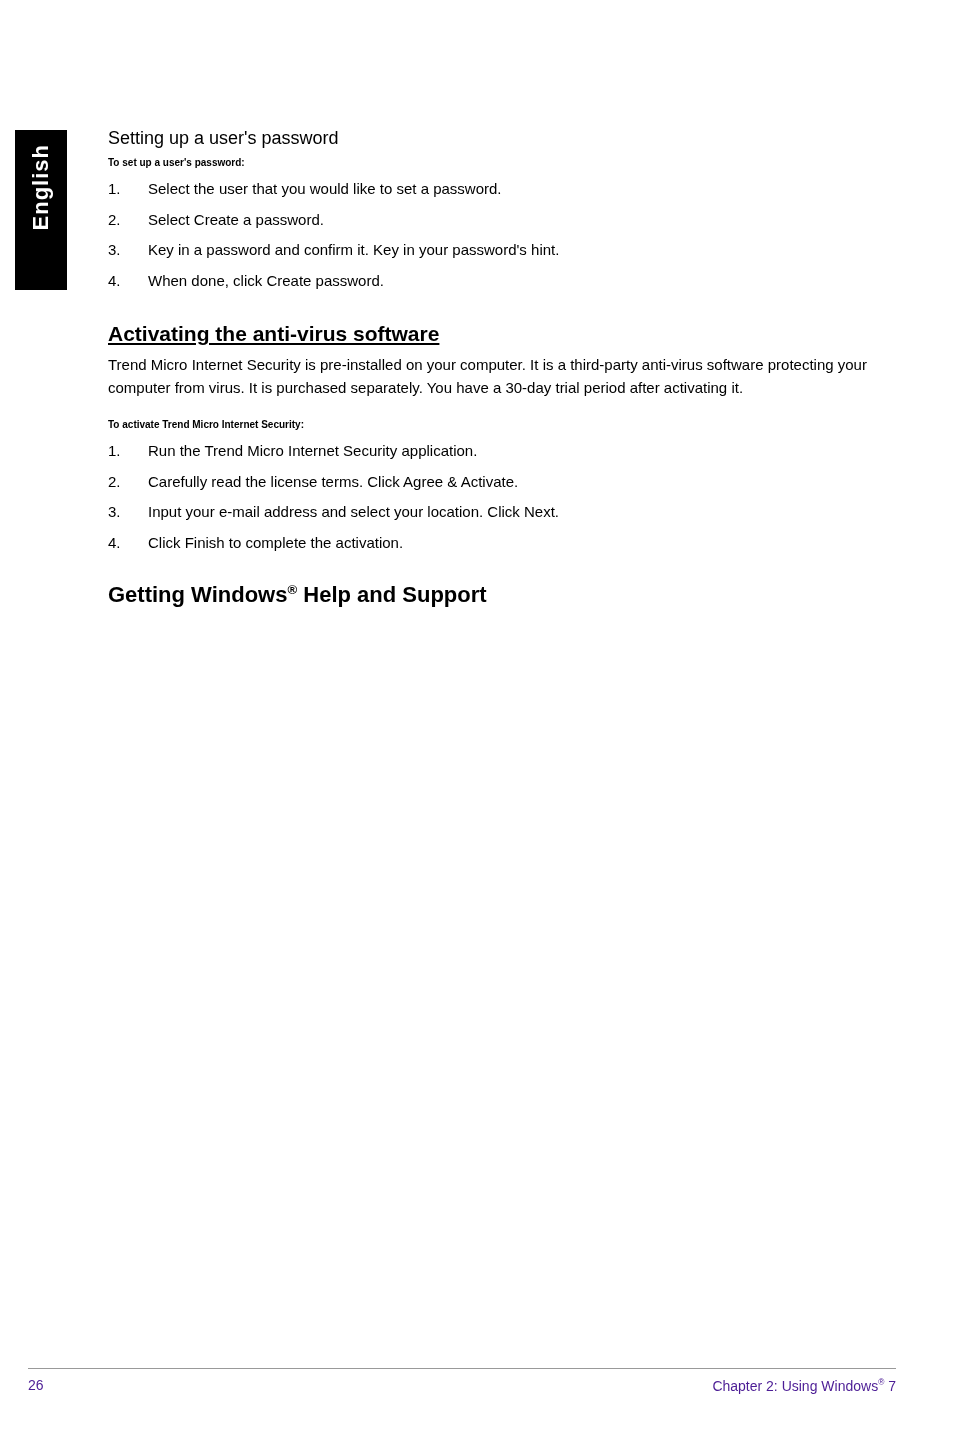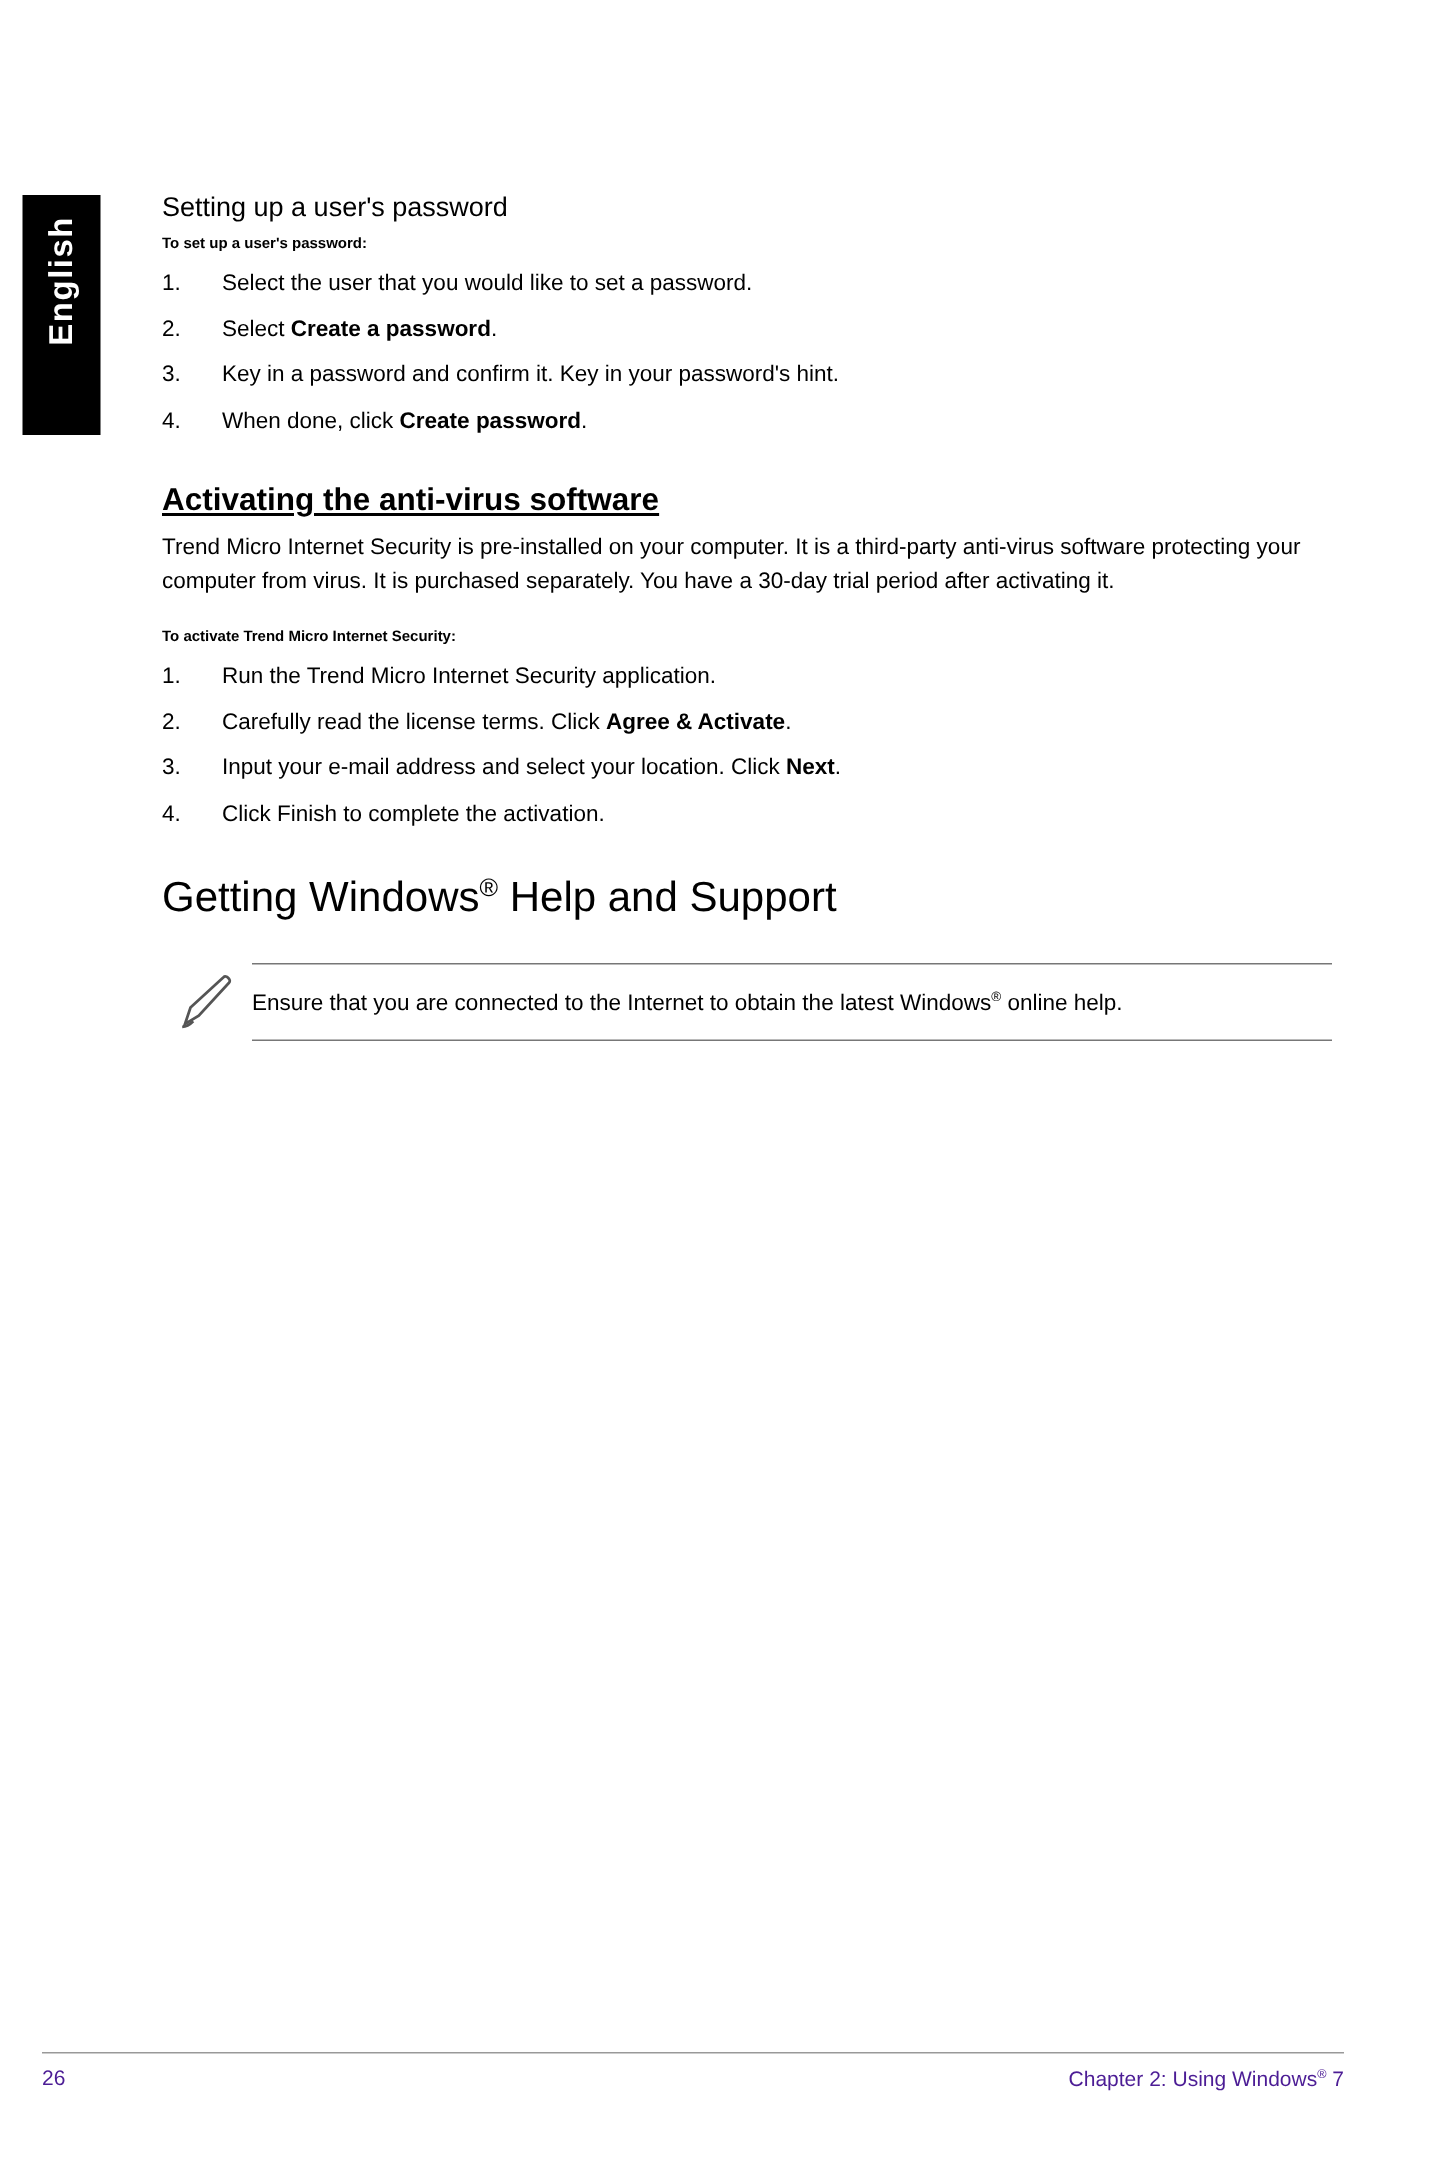--- a/index.html
+++ b/index.html
@@ -33,21 +33,21 @@
     width: 780px;
   }
   .h-sub { font-size: 18px; font-weight: normal; margin-bottom: 8px; }
   .h-bold-small { font-size: 10px; font-weight: bold; margin-bottom: 10px; }
   ol.numlist { list-style: none; padding: 0; margin: 0 0 20px 0; }
   ol.numlist li { font-size: 15px; line-height: 1.5; margin-bottom: 8px; display: flex; }
   ol.numlist li .num { width: 40px; flex-shrink: 0; }
   ol.numlist li .txt { flex: 1; }
   .h-section { font-size: 21px; font-weight: bold; margin: 30px 0 8px 0; text-decoration: underline; }
   .para { font-size: 15px; line-height: 1.5; margin-bottom: 20px; }
-  .h-main { font-size: 28px; font-weight: normal; margin: 28px 0 10px 0; }
+  .h-main { font-size: 22px; font-weight: bold; margin: 28px 0 10px 0; }
   sup { font-size: 0.6em; vertical-align: super; }
   .inline-icon {
     display: inline-flex;
     vertical-align: middle;
     width: 22px;
     height: 20px;
     background: linear-gradient(180deg, #3a7abf 0%, #2a5a99 100%);
     border-radius: 50%;
     align-items: center;
     justify-content: center;
@@ -87,21 +87,21 @@
     bottom: 44px;
     left: 28px;
     right: 58px;
     border-top: 1px solid #999;
     padding-top: 8px;
     display: flex;
     justify-content: space-between;
     font-size: 14px;
     color: #4c1d95;
   }
-  .strong-inline { font-weight: bold; }
+  .strong-inline { font-weight: normal; }
 </style>
 </head>
 <body>
 
 <div class="page">
   <div class="side-tab">
     <span>English</span>
   </div>
 
   <div class="content">
@@ -154,31 +154,20 @@
       <li>
         <span class="num">4.</span>
         <span class="txt">Click Finish to complete the activation.</span>
       </li>
     </ol>
 
     <div class="h-main">
       <span>Getting Windows</span><sup>®</sup><span> Help and Support</span>
     </div>
 
-    <div class="note-row">
-      <div class="note-icon">
-        <svg class="pen-svg" viewBox="0 0 48 48">
-          <path d="M8 40 L12 28 L36 6 C38 4 42 8 40 10 L18 34 L8 40 Z" fill="none" stroke="#555" stroke-width="2"></path>
-          <path d="M6 42 C10 42 12 40 14 38" fill="none" stroke="#555" stroke-width="2"></path>
-        </svg>
-      </div>
-      <div class="note-box">
-        <span>Ensure that you are connected to the Internet to obtain the latest Windows</span><sup>®</sup><span> online help.</span>
-      </div>
-    </div>
 
   </div>
 
   <div class="footer">
     <span>26</span>
     <span>
       <span>Chapter 2: Using Windows</span><sup>®</sup><span> 7</span>
     </span>
   </div>
 </div>

